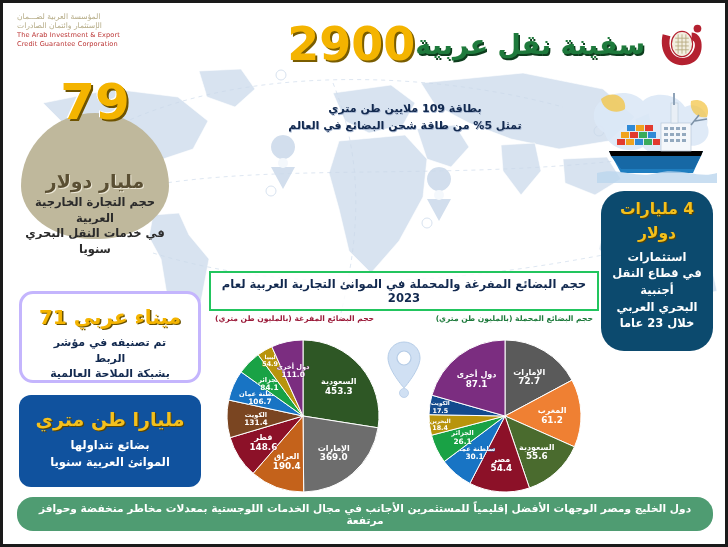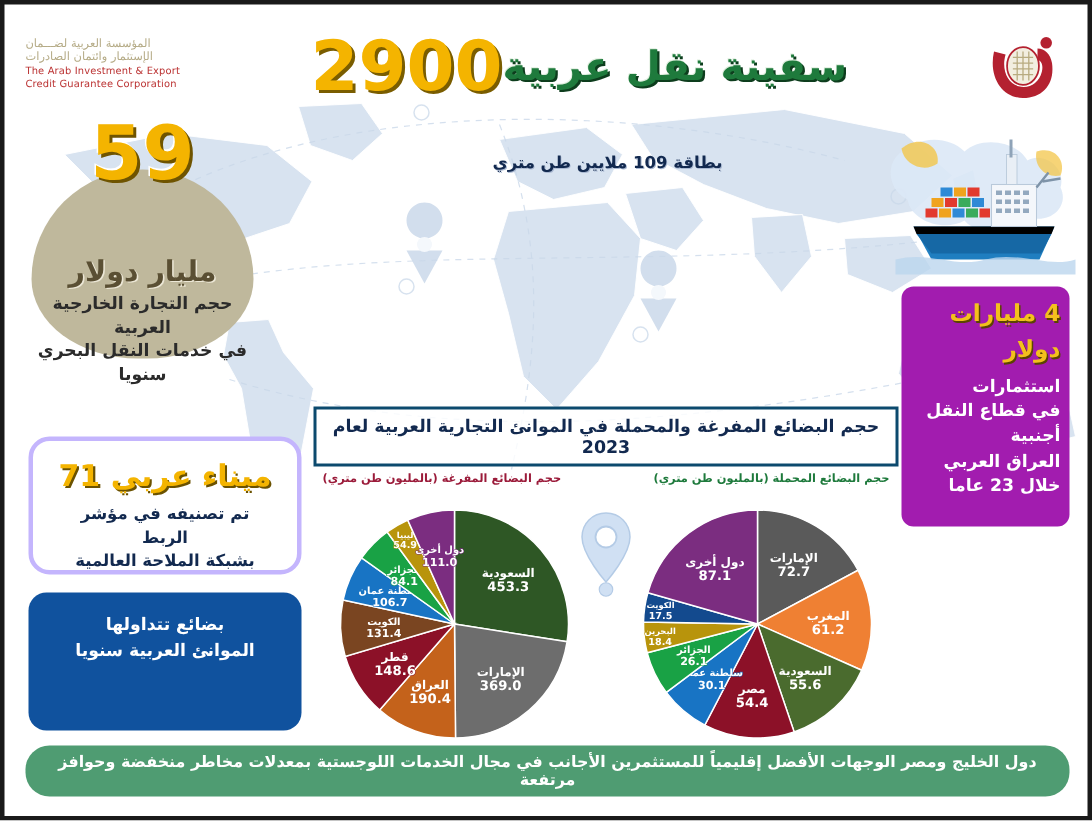--- a/index.html
+++ b/index.html
@@ -22,43 +22,43 @@
     position: absolute;
     left: 0; top: 60px;
     width: 728px; height: 270px;
     opacity: .55;
     pointer-events: none;
   }
   .map-bg svg { width: 100%; height: 100%; display: block; }
 
   
   .corp-mark {
-    position: absolute; left: 14px; top: 22px;
+    position: absolute; left: 14px; top: 10px;
     width: 150px; text-align: left; direction: ltr;
     line-height: 1.18;
   }
   .corp-mark .ar {
     font-size: 7.6px; color: #b5ab86; letter-spacing: .3px;
     direction: rtl; text-align: left;
   }
   .corp-mark .en {
     font-size: 6.6px; color: #b33; letter-spacing: .1px; margin-top: 1px;
   }
 
   
   .dhad-logo {
     position: absolute; right: 14px; top: 12px;
     width: 58px; height: 58px;
   }
   .dhad-logo svg { width: 100%; height: 100%; }
 
   
   .headline {
-    position: absolute; right: 96px; top: 14px;
-    width: 430px; text-align: left;
+    position: absolute; right: 80px; top: 14px;
+    width: 430px; text-align: right;
   }
   .headline .num {
     display: inline-block;
     font-size: 46px; font-weight: 800; color: #f4b400;
     text-shadow: 2px 2px 0 #7a5d00, -0.5px -0.5px 0 #fff;
     vertical-align: middle; direction: ltr; margin-left: 8px;
   }
   .headline .txt {
     display: inline-block;
     font-size: 27px; font-weight: 800; color: #1e7a3c;
@@ -143,23 +143,23 @@
   }
   .card-tons .desc {
     font-size: 11.5px; font-weight: 700; color: #ffffff; line-height: 1.45;
     padding: 0 9px;
   }
 
   
   .card-fdi {
     position: absolute; right: 12px; top: 188px;
     width: 112px; height: 160px;
-    background: #a21caf;
-    border-radius: 8px;
-    text-align: right;
+    background: #0c4a6e;
+    border-radius: 23px;
+    text-align: center;
     padding: 9px 6px 0;
   }
   .card-fdi .ttl {
     font-size: 15.5px; font-weight: 800; color: #f4c01d;
     text-shadow: 1px 1px 0 #5a4400; line-height: 1.25;
     margin-bottom: 5px;
   }
   .card-fdi .desc {
     font-size: 11.5px; font-weight: 700; color: #ffffff; line-height: 1.45;
   }
@@ -183,21 +183,21 @@
     font-size: 9.6px; font-weight: 700; color: #12294f; line-height: 1.42;
   }
 
   
   .chart-panel {
     position: absolute; left: 206px; top: 268px;
     width: 390px; height: 222px;
   }
   .chart-title {
     width: 100%;
-    border: 2px solid #0c4a6e;
+    border: 2px solid #22c55e;
     background: rgba(255,255,255,.82);
     text-align: center;
     font-size: 11.6px; font-weight: 800; color: #12294f;
     padding: 4px 3px;
   }
   .chart-subs {
     display: flex; justify-content: space-between;
     padding: 3px 6px 1px;
   }
   .sub-left  { font-size: 7.6px; font-weight: 800; color: #1e7a3c; }
@@ -307,20 +307,21 @@
       </g>
       <circle cx="46" cy="14" r="4" fill="#b42130"></circle>
     </svg>
   </div>
 
   <div class="headline">
     <span class="txt">سفينة نقل عربية</span><span class="num">2900</span>
   </div>
   <div class="subline">
     <div>بطاقة 109 ملايين طن متري</div>
+    <div>تمثل 5% من طاقة شحن البضائع في العالم</div>
   </div>
 
   <div class="ship-art">
     <svg viewBox="0 0 130 108">
       <path d="M6,20 C18,6 40,4 52,16 C62,6 86,8 94,22 C104,16 120,26 116,40 C122,52 110,64 96,60 C88,72 62,74 52,62 C38,70 16,62 14,48 C2,42 0,28 6,20 Z" fill="#dbe8f6" opacity=".9"></path>
       <path d="M10,14 C22,4 36,12 34,24 C26,30 12,26 10,14 Z" fill="#f3c64a" opacity=".8"></path>
       <path d="M100,16 C112,12 120,22 116,32 C106,34 98,26 100,16 Z" fill="#f3c64a" opacity=".75"></path>
 
       <path d="M18,66 L112,66 L102,88 L30,88 Z" fill="#1f7ec0"></path>
       <path d="M18,66 L112,66 L110,71 L20,71 Z" fill="#15year"></path>
@@ -361,47 +362,48 @@
 
       <g stroke="#7e93a8" stroke-width="1.6" fill="none">
         <path d="M100,40 L108,30 M104,36 L116,34"></path>
       </g>
 
       <path d="M6,88 C28,82 46,94 66,88 C88,82 108,94 126,88 L126,98 L6,98 Z" fill="#bcd6ee" opacity=".8"></path>
     </svg>
   </div>
 
   <div class="circle-stat">
-    <div class="big">59</div>
+    <div class="big">79</div>
     <div class="unit">مليار دولار</div>
     <div class="desc">حجم التجارة الخارجية العربية</div>
     <div class="desc">في خدمات النقل البحري سنويا</div>
   </div>
 
   <div class="card-ports">
     <div class="ttl">
       <span>ميناء عربي</span>
       <span class="n">71</span>
     </div>
     <div class="desc">تم تصنيفه في مؤشر الربط</div>
     <div class="desc">بشبكة الملاحة العالمية</div>
   </div>
 
   <div class="card-tons">
+    <div class="ttl">مليارا طن متري</div>
     <div class="desc">بضائع تتداولها</div>
     <div class="desc">الموانئ العربية سنويا</div>
   </div>
 
   <div class="card-fdi">
     <div class="ttl">4 مليارات</div>
     <div class="ttl">دولار</div>
     <div class="desc">استثمارات</div>
     <div class="desc">في قطاع النقل</div>
     <div class="desc">أجنبية</div>
-    <div class="desc">العراق العربي</div>
+    <div class="desc">البحري العربي</div>
     <div class="desc">خلال 23 عاما</div>
   </div>
 
 
   <div class="chart-panel">
     <div class="chart-title">حجم البضائع المفرغة والمحملة في الموانئ التجارية العربية لعام 2023</div>
     <div class="chart-subs">
       <div class="sub-left">حجم البضائع المحملة (بالمليون طن متري)</div>
       <div class="sub-right">حجم البضائع المفرغة (بالمليون طن متري)</div>
     </div>

